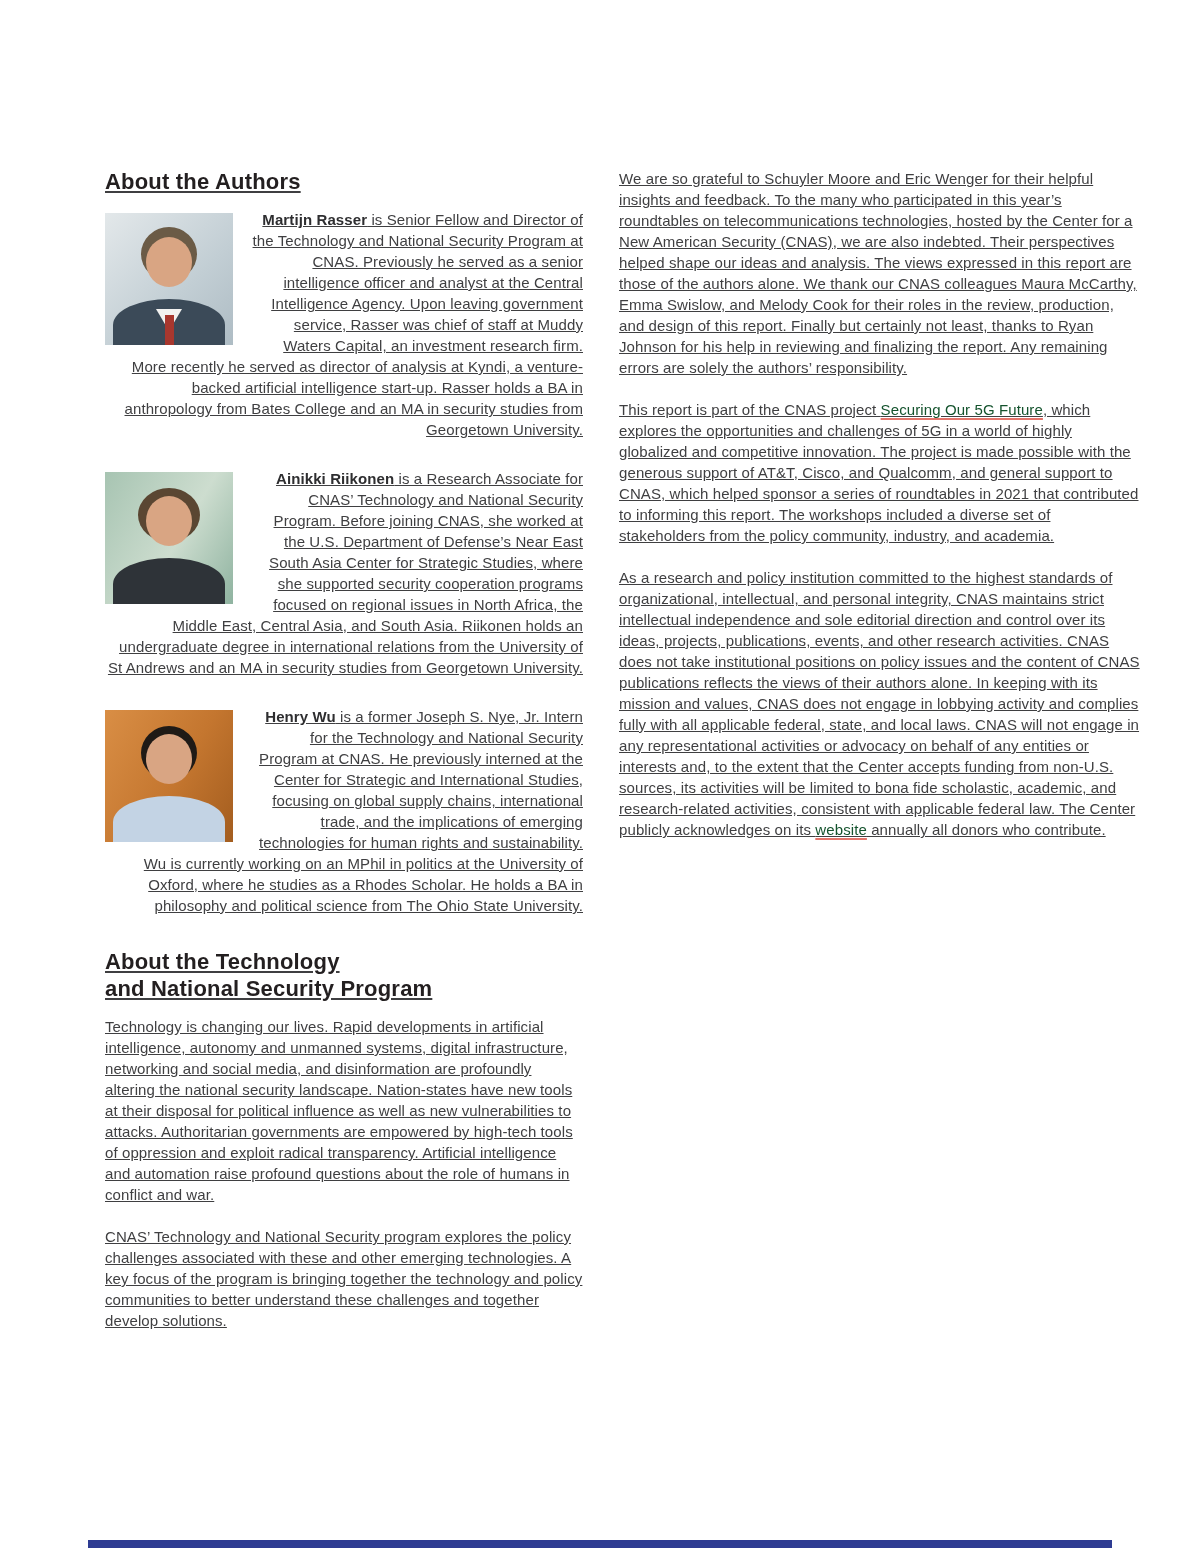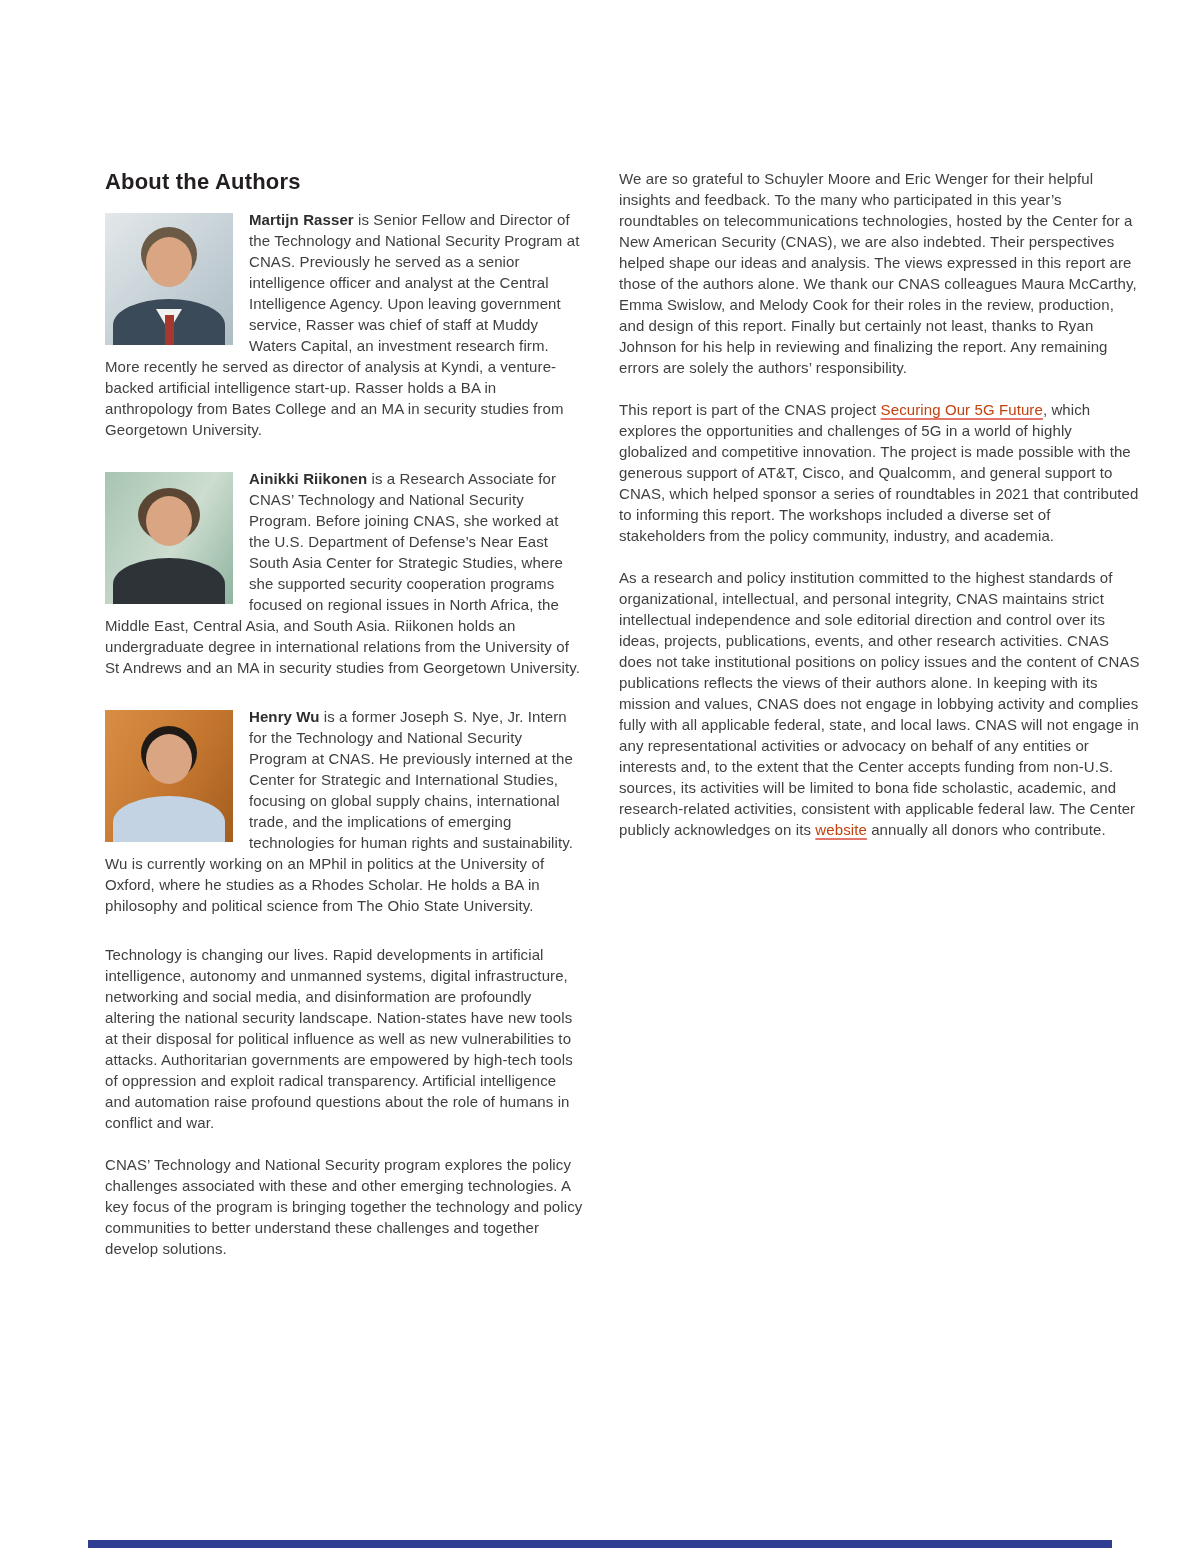--- a/index.html
+++ b/index.html
@@ -10,39 +10,40 @@
     background: #ffffff;
     font-family: "Liberation Sans", "DejaVu Sans", sans-serif;
     color: #3f3f41;
     overflow: hidden;
   }
   .content {
     padding: 168px 60px 0 105px;
     display: grid;
     grid-template-columns: 478px 1fr;
     column-gap: 36px;
+    text-decoration: underline;
   }
   h1.section-heading {
     font-size: 22px;
     line-height: 27px;
     font-weight: bold;
     color: #231f20;
     margin: 0 0 14px 0;
     letter-spacing: 0.2px;
   }
   h1.program-heading { margin-top: 32px; }
   p.body-p {
     font-size: 15px;
     line-height: 21px;
     margin: 0 0 21px 0;
     letter-spacing: 0.1px;
   }
   .bio { clear: both; margin-bottom: 28px; }
   .bio::after { content: ""; display: block; clear: both; }
-  .bio .bio-text { margin-bottom: 0; }
+  .bio .bio-text { margin-bottom: 0; text-align: right; }
   .bold-name { font-weight: bold; color: #2e2e30; }
   .photo {
     width: 128px;
     height: 132px;
     float: left;
     margin: 4px 16px 4px 0;
     position: relative;
     overflow: hidden;
   }
   .shape { position: absolute; }
@@ -54,21 +55,21 @@
   .photo-rasser   { background: linear-gradient(135deg, #e3e8ea 0%, #c2ced4 60%, #aebcc4 100%); }
   .photo-rasser .hair { background: #6b5b46; top: 14px; }
   .photo-rasser .shoulders { background: #3b4a58; }
   .photo-riikonen { background: linear-gradient(120deg, #a7c4b2 0%, #cdddcf 55%, #8fb3a0 100%); }
   .photo-riikonen .hair { background: #5a4632; width: 62px; left: 33px; top: 16px; }
   .photo-riikonen .shoulders { background: #2e3338; }
   .photo-wu { background: linear-gradient(120deg, #d98e45 0%, #c4762f 55%, #a35d1f 100%); }
   .photo-wu .hair { background: #1f1a16; top: 16px; }
   .photo-wu .shoulders { background: #c3d3e4; }
   a.doc-link {
-    color: #c2410c;
+    color: #14532d;
     text-decoration: underline;
     text-decoration-color: #e4756b;
     text-decoration-thickness: 2px;
     text-underline-offset: 3px;
     cursor: pointer;
   }
   .footer-bar {
     position: absolute;
     left: 88px;
     width: 1024px;
@@ -108,20 +109,21 @@
 
     <div class="bio">
       <div class="photo photo-wu">
         <div class="shape hair"></div>
         <div class="shape head"></div>
         <div class="shape shoulders"></div>
       </div>
       <p class="body-p bio-text"><span class="bold-name">Henry Wu</span><span> is a former Joseph S. Nye, Jr. Intern for the Technology and National Security Program at CNAS. He previously interned at the Center for Strategic and International Studies, focusing on global supply chains, international trade, and the implications of emerging technologies for human rights and sustainability. Wu is currently working on an MPhil in politics at the University of Oxford, where he studies as a Rhodes Scholar. He holds a BA in philosophy and political science from The Ohio State University.</span></p>
     </div>
 
+    <h1 class="section-heading program-heading"><span>About the Technology</span><br><span>and National Security Program</span></h1>
 
     <p class="body-p">Technology is changing our lives. Rapid developments in artificial intelligence, autonomy and unmanned systems, digital infrastructure, networking and social media, and disinformation are profoundly altering the national security landscape. Nation-states have new tools at their disposal for political influence as well as new vulnerabilities to attacks. Authoritarian governments are empowered by high-tech tools of oppression and exploit radical transparency. Artificial intelligence and automation raise profound questions about the role of humans in conflict and war.</p>
     <p class="body-p">CNAS’ Technology and National Security program explores the policy challenges associated with these and other emerging technologies. A key focus of the program is bringing together the technology and policy communities to better understand these challenges and together develop solutions.</p>
 
   </div>
 
   <div class="col-right">
 
 
     <p class="body-p">We are so grateful to Schuyler Moore and Eric Wenger for their helpful insights and feedback. To the many who participated in this year’s roundtables on telecommunications technologies, hosted by the Center for a New American Security (CNAS), we are also indebted. Their perspectives helped shape our ideas and analysis. The views expressed in this report are those of the authors alone. We thank our CNAS colleagues Maura McCarthy, Emma Swislow, and Melody Cook for their roles in the review, production, and design of this report. Finally but certainly not least, thanks to Ryan Johnson for his help in reviewing and finalizing the report. Any remaining errors are solely the authors’ responsibility.</p>

